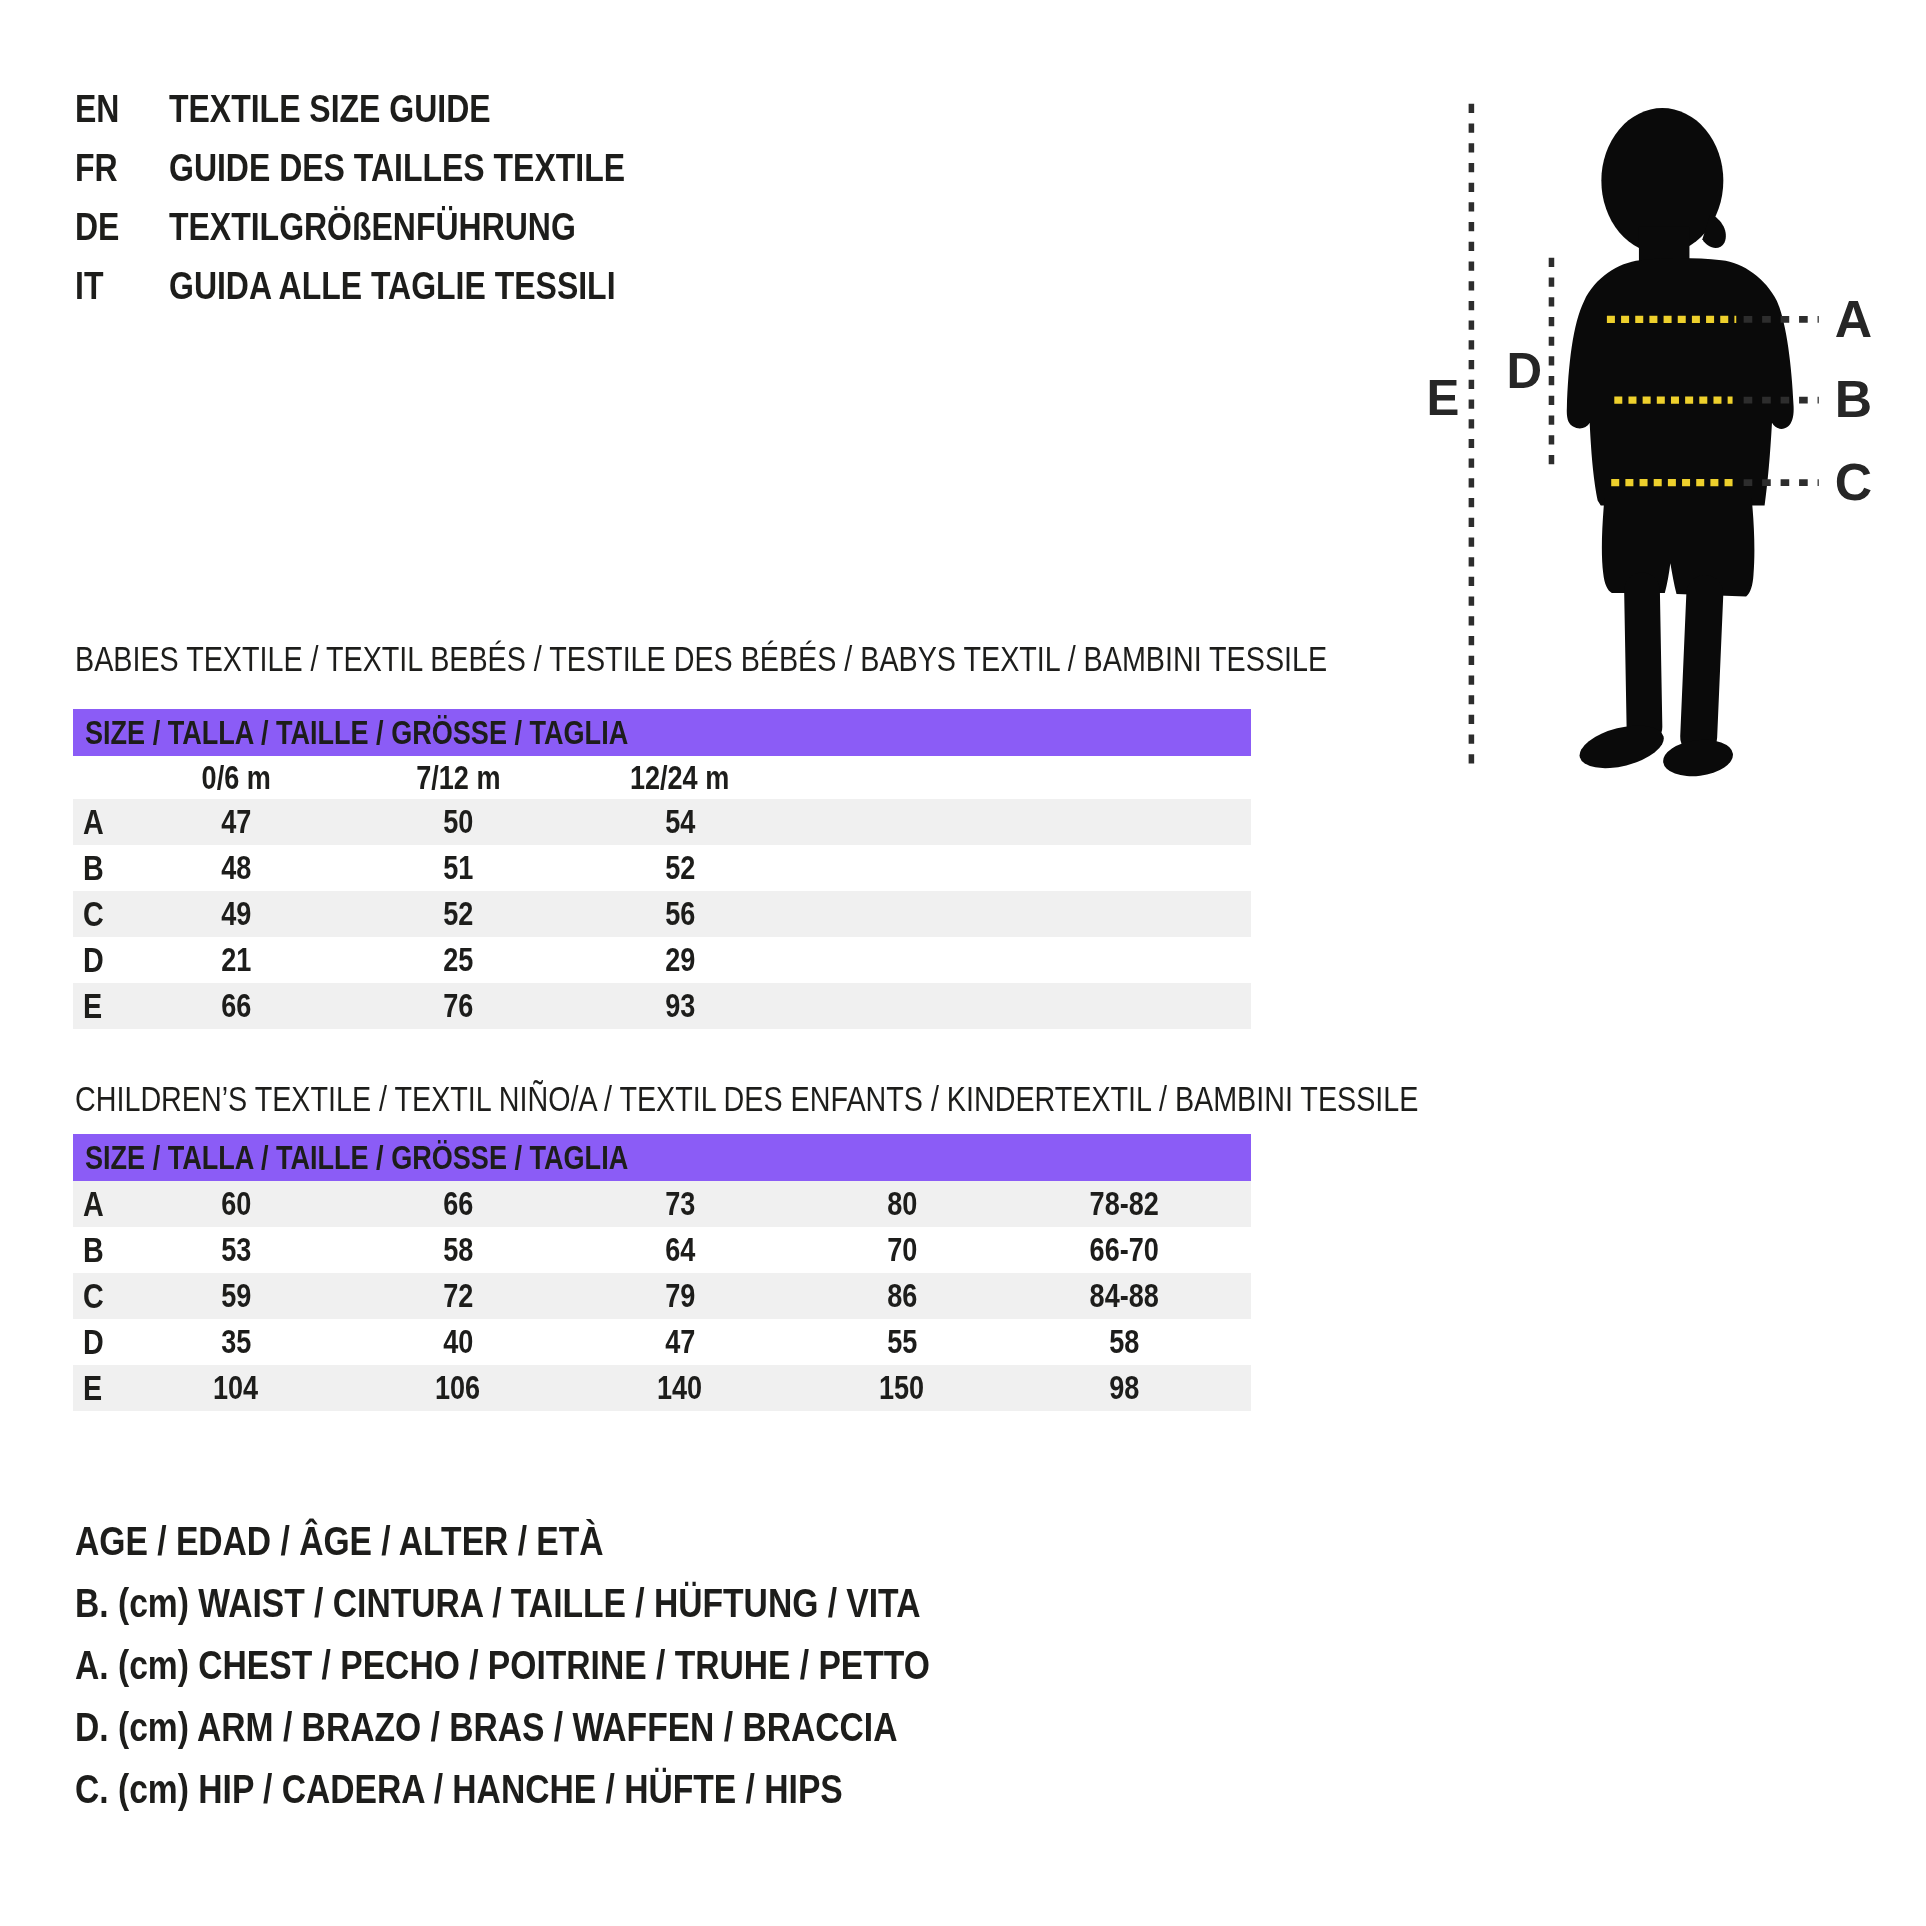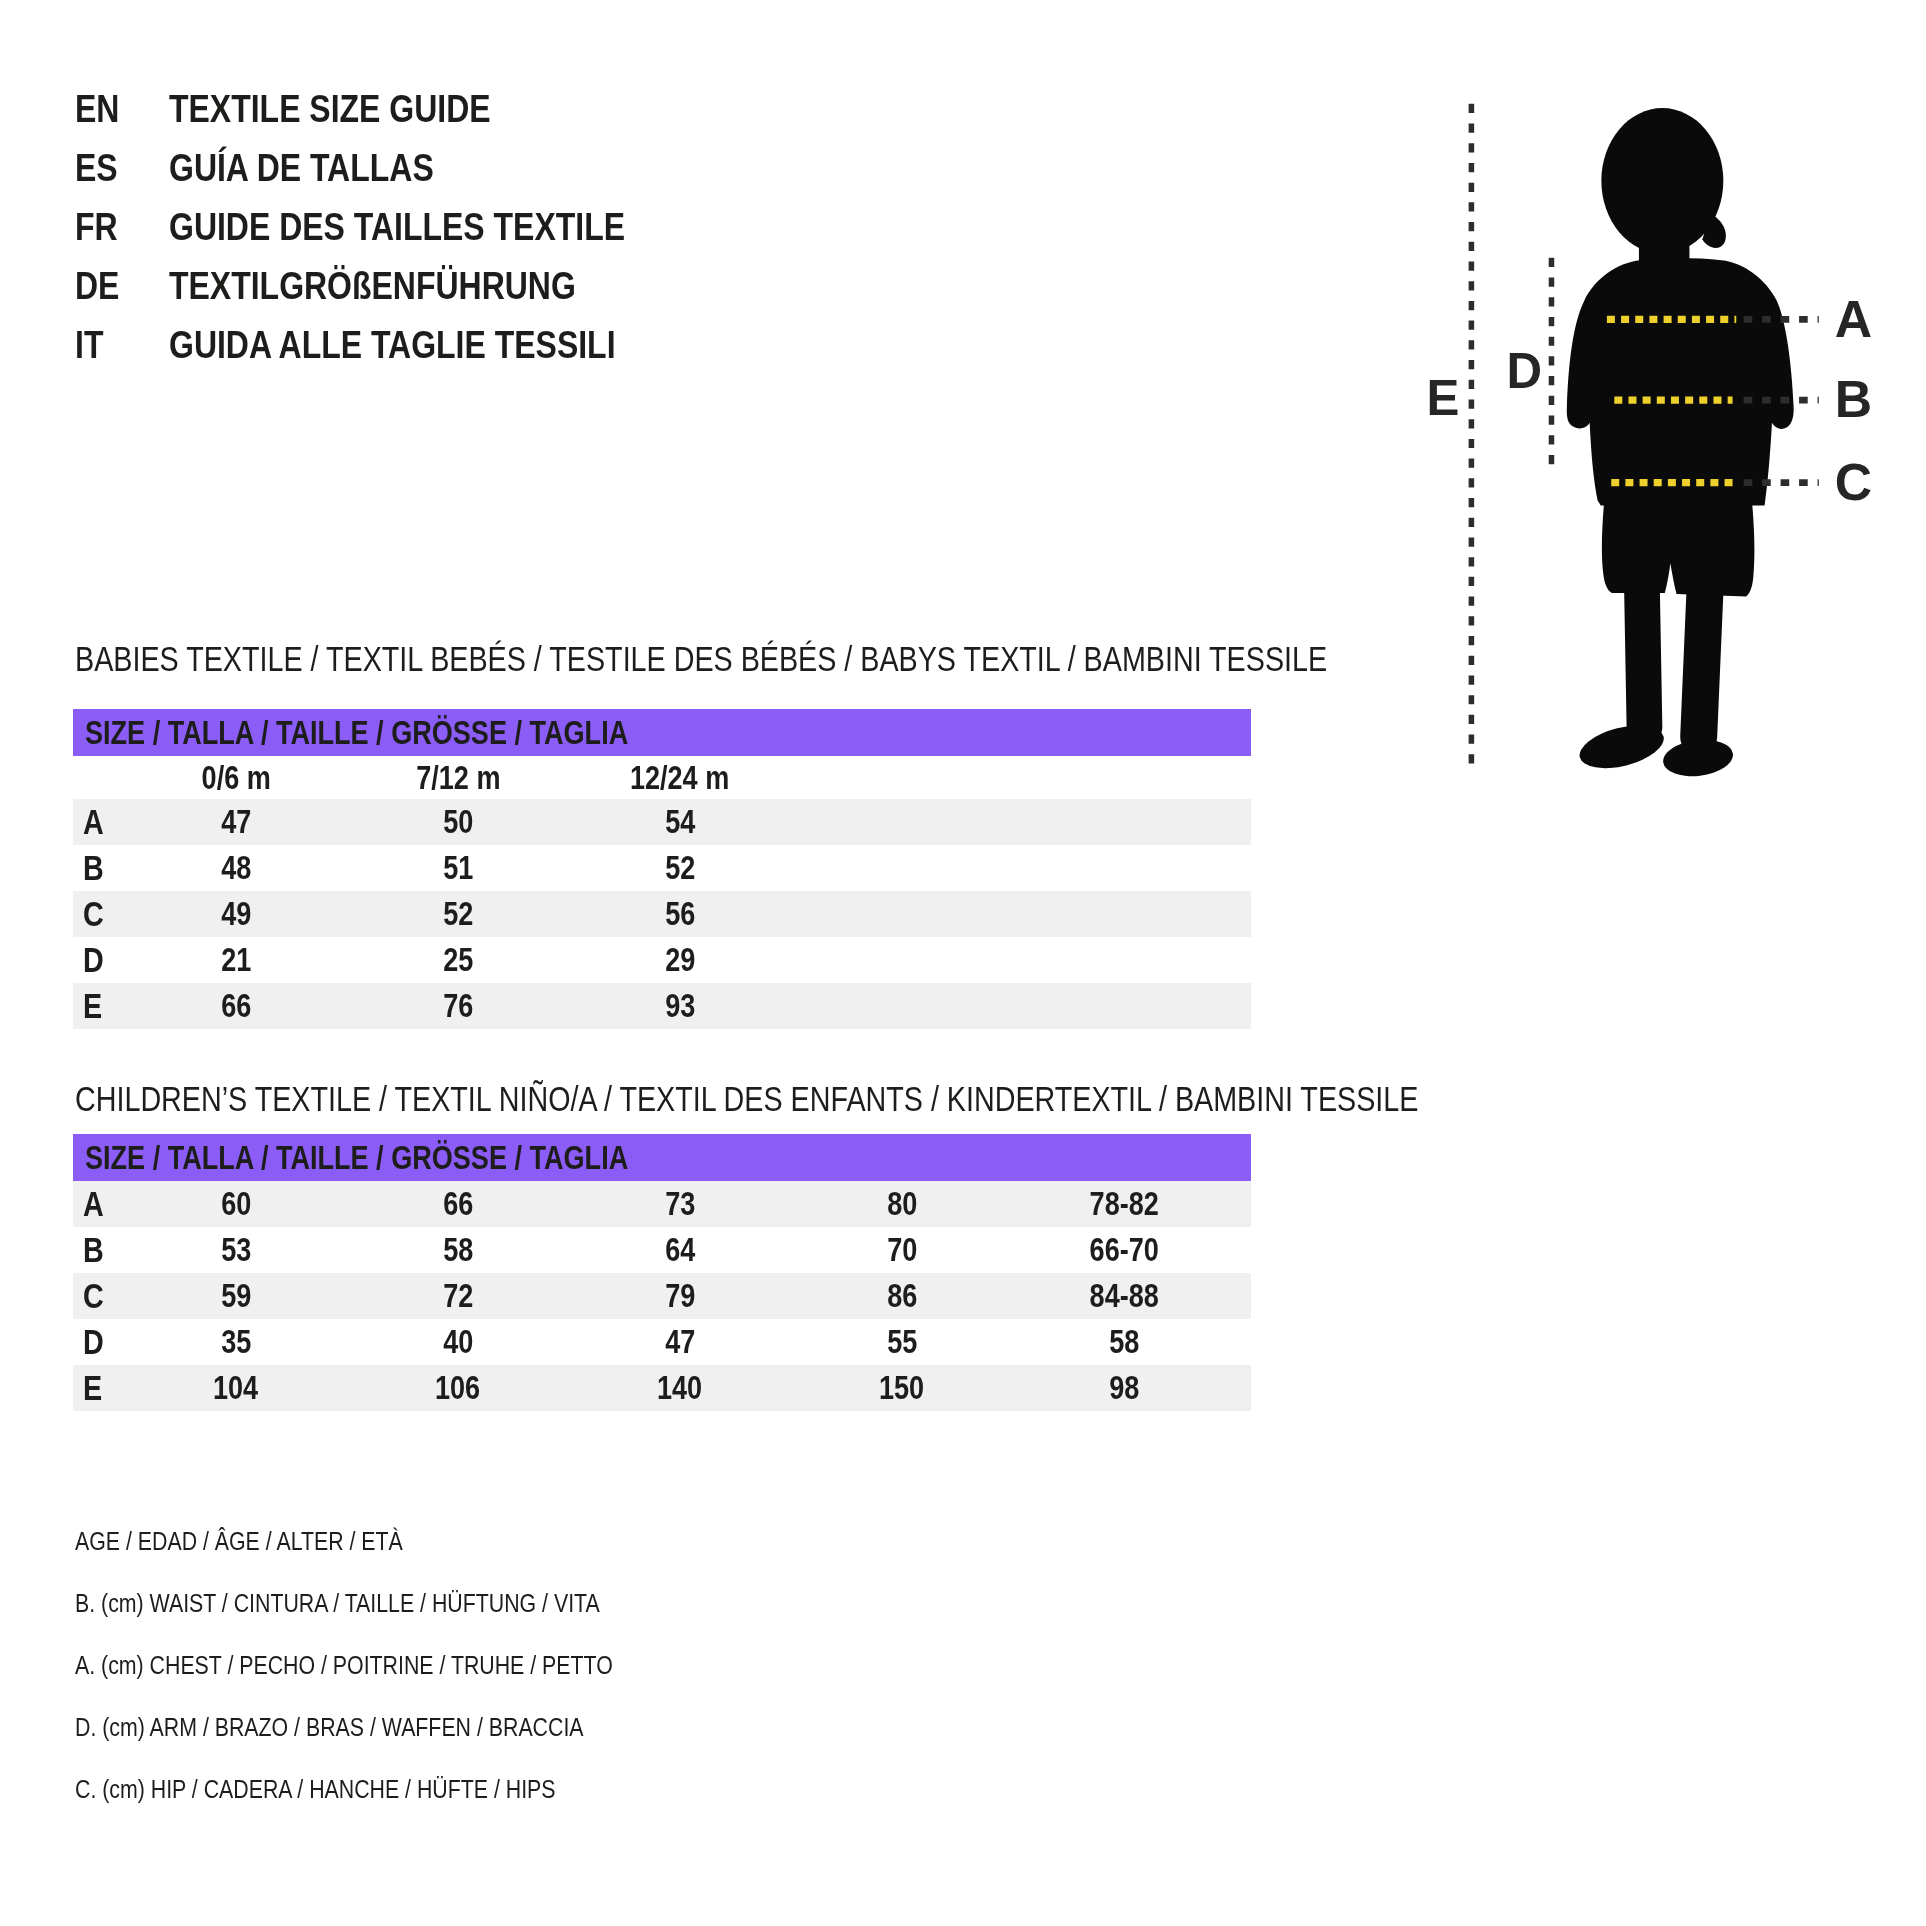--- a/index.html
+++ b/index.html
@@ -44,40 +44,36 @@
   .size-table.babies   .t-sizes, .size-table.babies   .t-row { grid-template-columns: 52px repeat(3, 222px); }
   .size-table.children .t-sizes, .size-table.children .t-row { grid-template-columns: 52px repeat(5, 222px); }
   .t-sizes { height: 43px; font-size: 33px; font-weight: 700; }
   .t-row   { height: 46px; font-size: 33px; font-weight: 700; }
   .t-row.alt { background: #f0f0f0; }
   .t-cell  { text-align: center; }
   .t-label { padding-left: 10px; font-size: 35px; }
 
   
   .legend { position: absolute; left: 75px; top: 1510px; }
-  .legend-row { height: 62px; display: flex; align-items: center; font-size: 26px; font-weight: 400; }
+  .legend-row { height: 62px; display: flex; align-items: center; font-size: 41px; font-weight: 700; }
 
   
   .figure { position: absolute; left: 1411px; top: 73px; width: 515px; height: 733px; }
   .figure svg { display: block; width: 515px; height: 733px; }
   .fig-label { font-family: "Liberation Sans", sans-serif; font-weight: 700; fill: #262626; }
 </style>
 </head>
 <body>
 
 <div class="page">
 
   <div class="langs">
     <div class="lang-row">
       <span class="lang-code"><span class="cond">EN</span></span>
       <span class="cond">TEXTILE SIZE GUIDE</span>
-    </div>
-    <div class="lang-row">
-      <span class="lang-code"><span class="cond">ES</span></span>
-      <span class="cond">GUÍA DE TALLAS</span>
     </div>
     <div class="lang-row">
       <span class="lang-code"><span class="cond">FR</span></span>
       <span class="cond">GUIDE DES TAILLES TEXTILE</span>
     </div>
     <div class="lang-row">
       <span class="lang-code"><span class="cond">DE</span></span>
       <span class="cond">TEXTILGRÖßENFÜHRUNG</span>
     </div>
     <div class="lang-row">

